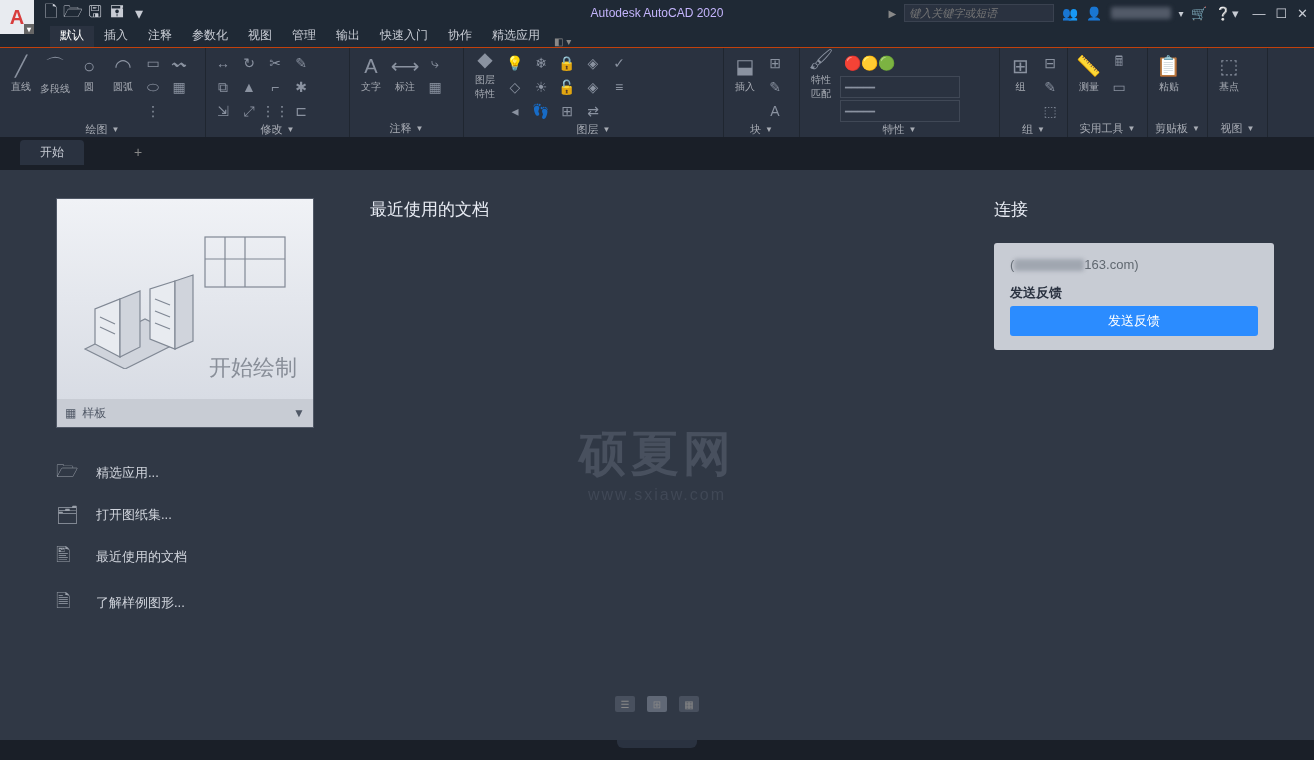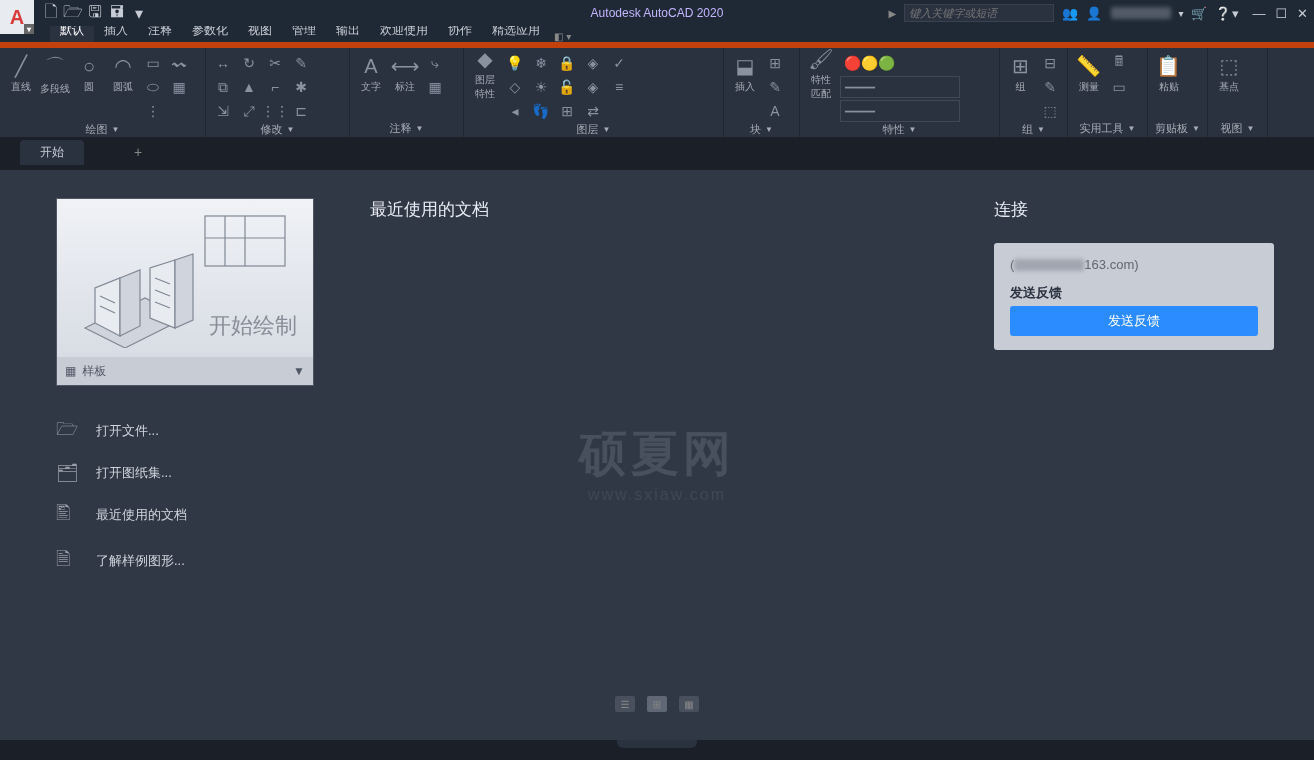--- a/index.html
+++ b/index.html
@@ -13,21 +13,21 @@
 .qat-btn { width: 18px; height: 18px; display: flex; align-items: center; justify-content: center; color: #c8ccd4; cursor: pointer; }
 .title-text { position: absolute; left: 50%; transform: translateX(-50%); font-size: 12px; color: #c4b5fd; }
 .title-right { position: absolute; right: 6px; display: flex; align-items: center; gap: 8px; }
 .search-box { width: 150px; height: 18px; background: #2a3240; border: 1px solid #3a4250; font-size: 11px; font-style: italic; padding: 0 4px; color: #9aa0aa; }
 .title-right .ic { cursor: pointer; font-size: 13px; color: #c8ccd4; }
 .user-redact { width: 60px; height: 12px; background: #525a68; filter: blur(2px); border-radius: 2px; }
 .win-controls { display: flex; gap: 10px; margin-left: 6px; }
 .win-controls span { cursor: pointer; font-size: 13px; }
 
 
-.menu-tabs { height: 22px; background: #1f2935; display: flex; align-items: flex-end; padding-left: 50px; border-bottom: 6px solid #c2410c; }
+.menu-tabs { height: 22px; background: #1f2935; display: flex; align-items: flex-end; padding-left: 50px; border-bottom: 1px solid #c2410c; }
 .menu-tab { padding: 3px 10px; font-size: 12px; color: #c8ccd4; cursor: pointer; }
 .menu-tab.active { background: #2a3240; color: #fff; }
 .menu-extra { margin-left: 4px; font-size: 10px; color: #888; }
 
 
 .ribbon { height: 90px; background: #2a3240; display: flex; border-bottom: 1px solid #1a1f28; }
 .ribbon-panel { border-right: 1px solid #1f2630; display: flex; flex-direction: column; padding: 4px 6px 0; }
 .ribbon-body { flex: 1; display: flex; gap: 4px; align-items: flex-start; }
 .big-tool { width: 30px; height: 44px; display: flex; flex-direction: column; align-items: center; justify-content: center; gap: 2px; cursor: pointer; }
 .big-tool .glyph { font-size: 20px; color: #8a92a0; }
@@ -43,21 +43,21 @@
 .tab-add { margin-left: 20px; color: #888; cursor: pointer; font-size: 14px; }
 
 
 .start-page { position: absolute; top: 170px; left: 0; right: 0; bottom: 20px; background: #303845; display: flex; }
 .col-left { width: 360px; padding: 28px 0 0 56px; }
 .col-mid { flex: 1; padding-top: 28px; }
 .col-right { width: 320px; padding: 28px 40px 0 0; }
 .section-head { font-size: 17px; color: #e8ecf4; margin-bottom: 22px; }
 
 .start-card { width: 258px; background: #e8ebf0; border: 1px solid #505866; cursor: pointer; }
-.card-img { height: 158px; background: linear-gradient(#f0f2f6, #d8dce4); position: relative; display: flex; align-items: center; justify-content: center; }
+.card-img { height: 200px; background: linear-gradient(#f0f2f6, #d8dce4); position: relative; display: flex; align-items: center; justify-content: center; }
 .card-label { position: absolute; right: 16px; bottom: 16px; font-size: 22px; color: #888e98; font-family: "SimSun", serif; }
 .template-bar { height: 28px; background: #c8ccd4; display: flex; align-items: center; padding: 0 8px; font-size: 12px; color: #505866; justify-content: space-between; cursor: pointer; }
 
 .link-list { margin-top: 22px; }
 .link-item { display: flex; align-items: center; gap: 16px; padding: 8px 0; font-size: 13px; color: #d0d4dc; cursor: pointer; }
 .link-item .ic { width: 24px; font-size: 18px; color: #9aa0aa; }
 
 .connect-card { background: #c8ccd4; border-radius: 3px; padding: 14px 16px; color: #2a3240; font-size: 13px; }
 .welcome-line { display: flex; align-items: center; gap: 6px; margin-bottom: 6px; }
 .welcome-line b { font-weight: bold; }
@@ -114,21 +114,21 @@
 </div>
 
 <div class="menu-tabs">
   <div class="menu-tab active">默认</div>
   <div class="menu-tab">插入</div>
   <div class="menu-tab">注释</div>
   <div class="menu-tab">参数化</div>
   <div class="menu-tab">视图</div>
   <div class="menu-tab">管理</div>
   <div class="menu-tab">输出</div>
-  <div class="menu-tab">欢迎使用</div>
+  <div class="menu-tab">快速入门</div>
   <div class="menu-tab">协作</div>
   <div class="menu-tab">精选应用</div>
   <span class="menu-extra">◧ ▾</span>
 </div>
 
 <div class="ribbon">
 
   <div class="ribbon-panel" style="width:206px">
     <div class="ribbon-body">
       <div class="big-tool">
@@ -391,21 +391,21 @@
         <span style="display:flex;align-items:center;gap:6px">
             <span>▦</span>
             <span>样板</span>
           </span>
         <span>▼</span>
       </div>
     </div>
     <div class="link-list">
       <div class="link-item">
           <span class="ic">🗁</span>
-          <span>打开文件...</span>
+          <span>精选应用...</span>
         </div>
       <div class="link-item">
           <span class="ic">🗂</span>
           <span>打开图纸集...</span>
         </div>
       <div class="link-item">
           <span class="ic">🖺</span>
           <span>最近使用的文档</span>
         </div>
       <div class="link-item">

